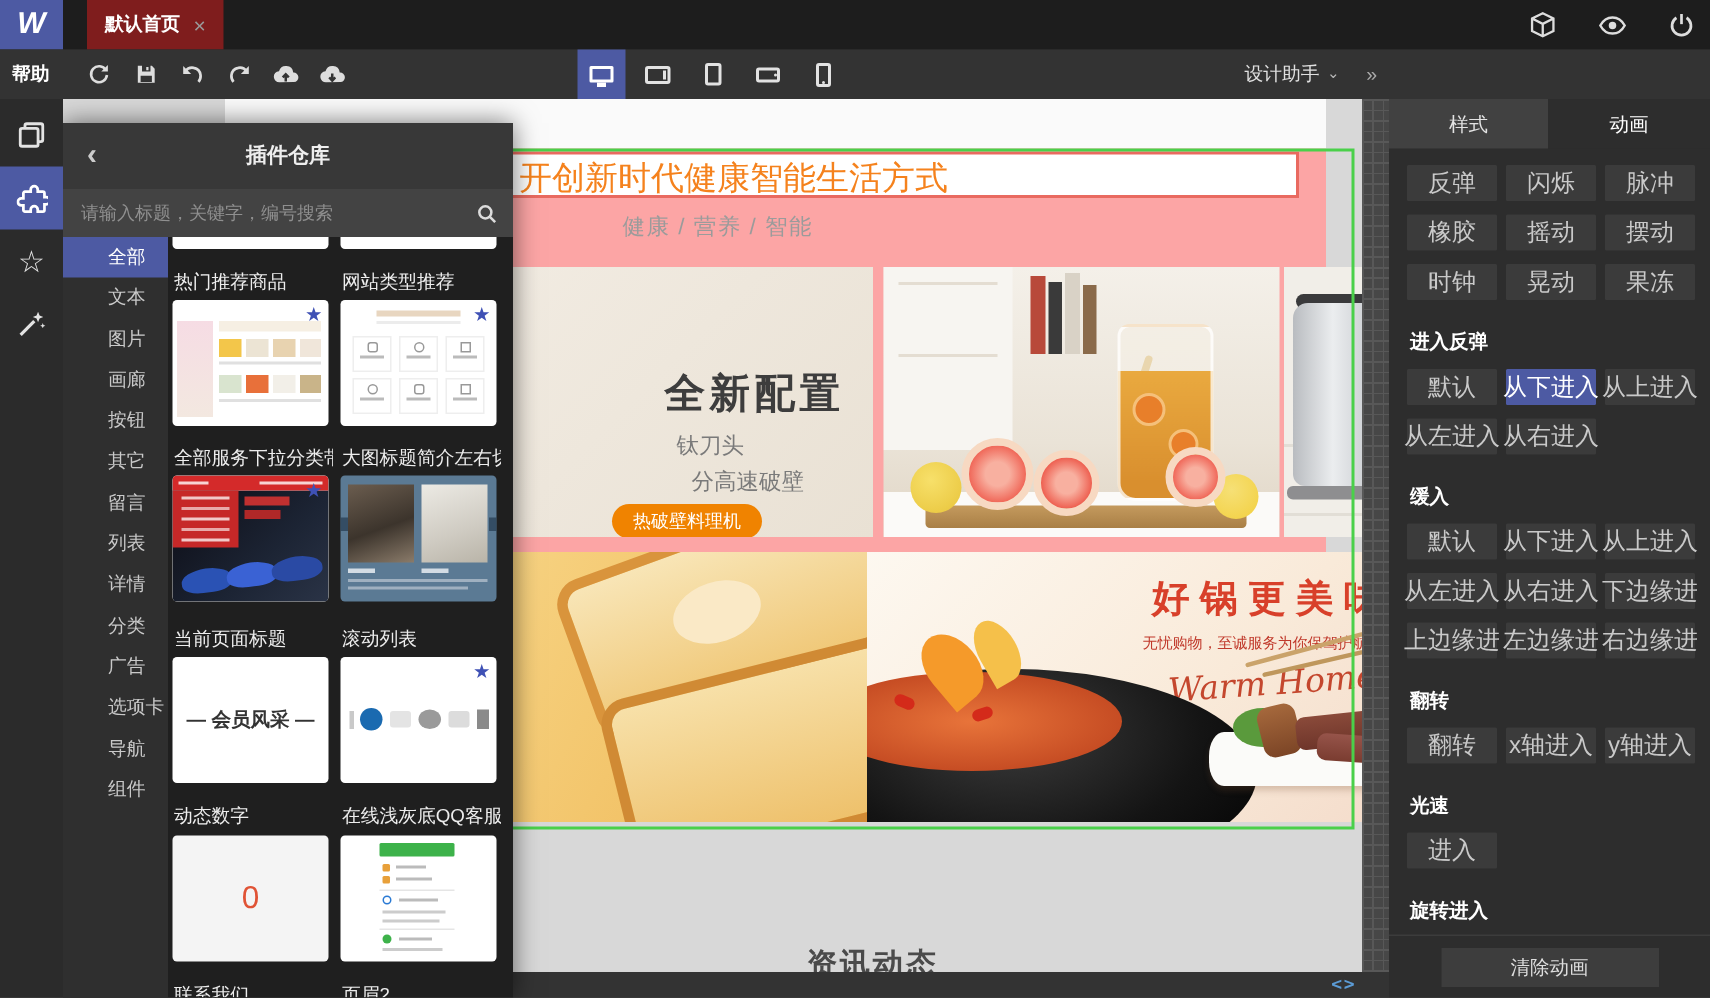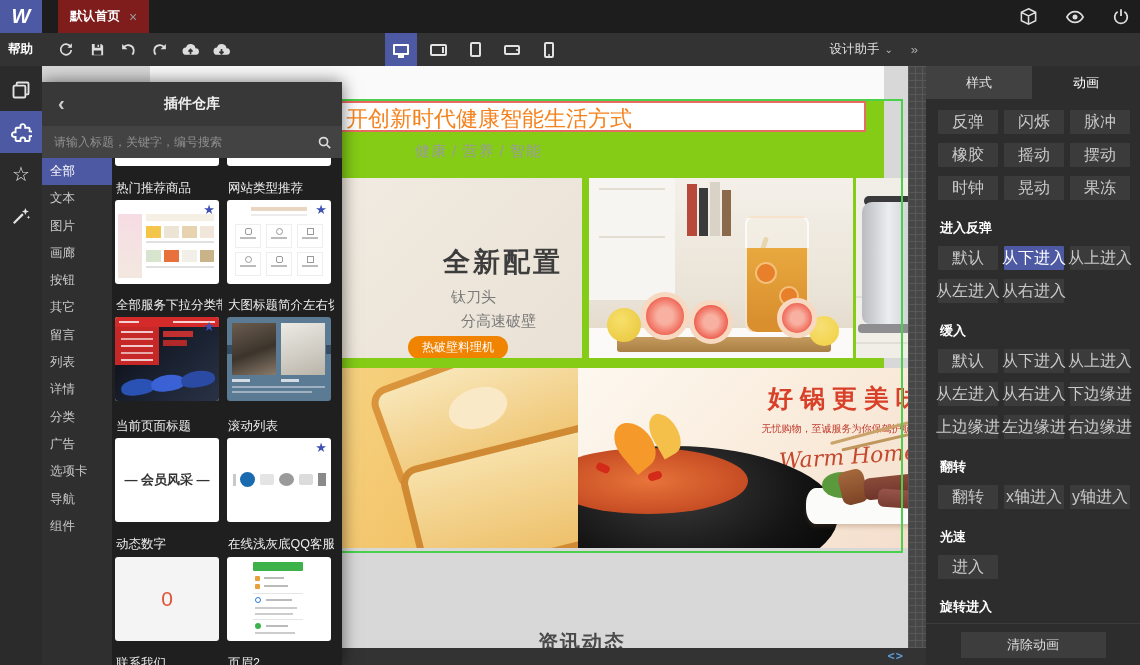--- a/index.html
+++ b/index.html
@@ -40,21 +40,21 @@
   .tab-style{left:926px;width:106px;background:#414141;color:#e3e3e3;}
   .tab-anim{left:1032px;width:108px;background:#2d2d2d;color:#fff;}
 
   
   .left-rail{position:absolute;left:0;top:66px;width:42px;height:599px;background:#2b2b2b;z-index:60;padding-top:3px;}
   .rail-item{width:42px;height:42px;display:flex;align-items:center;justify-content:center;color:#e3e3e3;font-size:20px;}
   .rail-item.active{background:#4d5aa3;color:#fff;}
 
   
   .canvas{position:absolute;left:42px;top:66px;width:866px;height:582px;background:#d8d8d8;overflow:hidden;z-index:5;}
-  .page{position:absolute;left:108px;top:0;width:734px;height:412px;background:#84cc16;}
+  .page{position:absolute;left:108px;top:0;width:734px;height:412px;background:#fca5a5;}
   .page-top-strip{position:absolute;left:0;top:0;width:734px;height:33px;background:#fafafa;}
   .sel-green{position:absolute;left:113px;top:33px;width:748px;height:454px;border:2px solid #4ad04a;z-index:9;pointer-events:none;}
   .title-box{position:absolute;left:113px;top:35px;width:711px;height:31px;background:#fff;border:2px solid #e96a60;z-index:8;}
   .title-box .t{position:absolute;left:189px;top:1px;font-size:22px;color:#f5821d;white-space:nowrap;}
   .page-subtitle{position:absolute;left:373px;top:76px;font-size:15px;color:#9b9b9b;letter-spacing:1px;}
   .row1{position:absolute;left:0px;top:112px;width:866px;height:180px;}
   .row2{position:absolute;left:0px;top:302px;width:866px;height:180px;}
   .block{position:absolute;top:0;height:180px;overflow:hidden;}
   .news-heading{position:absolute;left:388px;top:563px;font-size:20px;font-weight:bold;color:#4a4a4a;letter-spacing:2px;}
 
@@ -95,21 +95,21 @@
   
   .plugin-panel{position:absolute;left:42px;top:82px;width:300px;height:583px;background:#1f1f1f;z-index:40;
       box-shadow:0 0 16px rgba(0,0,0,.55);}
   .pp-header{position:relative;height:44px;background:#383838;display:flex;align-items:center;justify-content:center;
       color:#eee;font-size:14px;font-weight:bold;}
   .pp-back{position:absolute;left:16px;top:0;height:44px;line-height:42px;color:#ccc;font-size:20px;}
   .pp-search{height:32px;background:#434343;display:flex;align-items:center;padding:0 10px;gap:6px;}
   .pp-search input{flex:1;background:transparent;border:none;outline:none;color:#bdbdbd;font-size:12px;}
   .pp-search input::placeholder{color:#8f8f8f;}
   .pp-cats{position:absolute;left:0;top:76px;width:70px;bottom:0;background:#2f2f2f;}
-  .pp-cat{height:27.3px;line-height:27.3px;padding-left:8px;color:#c9c9c9;font-size:12.5px;}
+  .pp-cat{height:27.3px;line-height:27.3px;padding-left:30px;color:#c9c9c9;font-size:12.5px;}
   .pp-cat.active{background:#4d5aa3;color:#fff;}
   .pp-list{position:absolute;left:70px;top:76px;width:230px;bottom:0;background:#1f1f1f;overflow:hidden;}
   .pp-label{position:absolute;color:#ededed;font-size:12.5px;white-space:nowrap;overflow:hidden;max-width:106px;}
   .pcard{position:absolute;width:104px;height:84px;background:#fff;border-radius:3px;overflow:hidden;}
   .pcard .star{position:absolute;top:2px;right:4px;color:#3f51b5;font-size:13px;z-index:3;}
   .sliver{position:absolute;top:0;width:104px;height:8px;background:#fff;border-radius:0 0 3px 3px;}
 </style>
 </head>
 <body>
 

